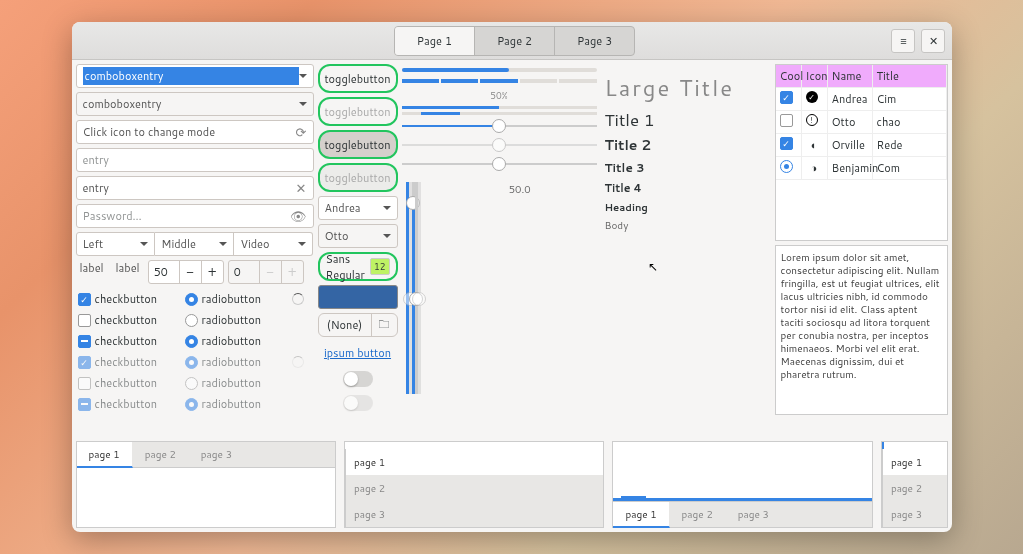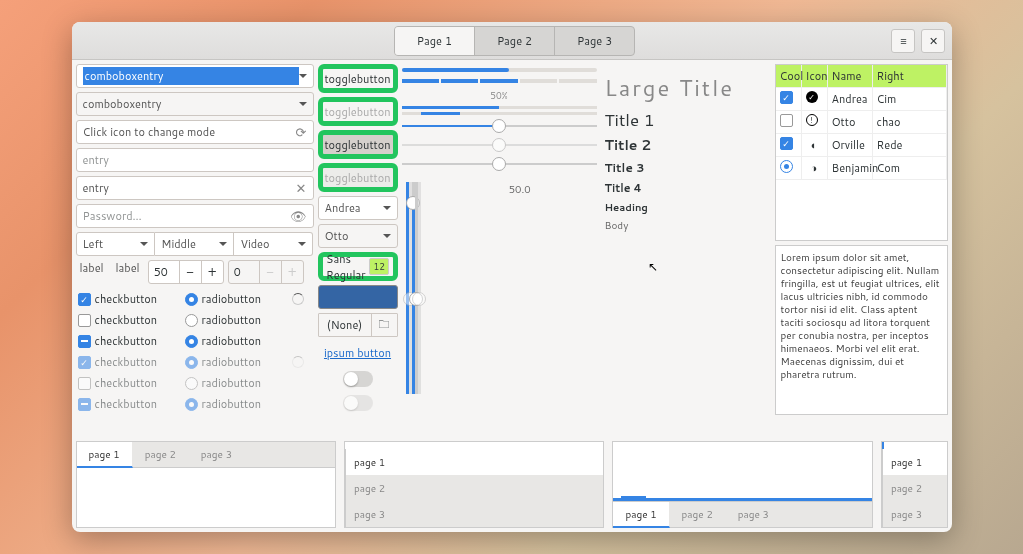--- a/index.html
+++ b/index.html
@@ -42,27 +42,27 @@
 .crow{display:flex;align-items:center;gap:4px;height:18px}
 .cbx{width:13px;height:13px;border:1px solid #999;border-radius:2px;background:#fff;display:flex;align-items:center;justify-content:center;font-size:9px;color:#fff}
 .cbx.chk{background:#3584e4;border-color:#3584e4}
 .cbx.ind{background:#3584e4;border-color:#3584e4}
 .cbx.ind:after{content:'';width:7px;height:2px;background:#fff}
 .rbx{width:13px;height:13px;border:1px solid #999;border-radius:50%;background:#fff;display:flex;align-items:center;justify-content:center}
 .rbx.on:after{content:'';width:5px;height:5px;background:#3584e4;border-radius:50%}
 .rbx.onf{background:#3584e4;border-color:#3584e4}
 .rbx.onf:after{content:'';width:5px;height:5px;background:#fff;border-radius:50%}
 .spinner{width:12px;height:12px;border:1.5px solid #ccc;border-top-color:#555;border-radius:50%}
-.tgbtn{border:5px solid #22c55e;border-radius:6px;height:29px;display:flex;align-items:center;justify-content:center;cursor:pointer;background:#f6f5f4;font-size:11px}
+.tgbtn{border:2px solid #22c55e;border-radius:12px;height:29px;display:flex;align-items:center;justify-content:center;cursor:pointer;background:#f6f5f4;font-size:11px}
 .tgbtn.disabled{color:#aaa}
 .tgbtn.active{background:#d5d0cc}
 .fontbtn{display:flex;align-items:center;padding:0 6px;gap:4px}
 .fontbtn .sz{background:#bef264;border:1px solid #ccc;border-radius:2px;padding:1px 3px;font-size:9px}
 .colorbtn{height:24px;background:#3465a4;border:1px solid #888;border-radius:3px}
-.filebtn{display:flex;height:24px;border:1px solid #cdc7c2;border-radius:1px}
+.filebtn{display:flex;height:24px;border:1px solid #cdc7c2;border-radius:6px}
 .filebtn .fl{flex:1;display:flex;align-items:center;justify-content:center}
 .filebtn .fi{width:26px;border-left:1px solid #cdc7c2;display:flex;align-items:center;justify-content:center}
 .link{color:#1b6acb;text-decoration:underline;text-align:center;padding:4px;cursor:pointer}
 .switch{width:30px;height:16px;background:#d6d5d3;border-radius:8px;position:relative;margin:2px auto}
 .switch:after{content:'';position:absolute;left:1px;top:1px;width:14px;height:14px;background:#fff;border-radius:50%;box-shadow:0 1px 2px rgba(0,0,0,.3)}
 .levelbar{height:4px;background:#e0ddd9;border-radius:2px;position:relative;margin:2px 0}
 .levelbar .fill{position:absolute;left:0;top:0;height:100%;background:#3584e4;border-radius:2px}
 .levelbar.seg{display:flex;gap:2px;background:none}
 .levelbar.seg .s{flex:1;height:4px;background:#e0ddd9}
 .levelbar.seg .s.on{background:#3584e4}
@@ -88,21 +88,21 @@
 .typog{text-align:left;padding:8px 4px;display:flex;flex-direction:column;gap:4px}
 .t-large{font-size:22px;font-weight:300;color:#888;letter-spacing:2px}
 .t-t1{font-size:17px;font-weight:400}
 .t-t2{font-size:14px;font-weight:700}
 .t-t3{font-size:12px;font-weight:700}
 .t-t4{font-size:11px;font-weight:700}
 .t-heading{font-size:10px;font-weight:700}
 .t-body{font-size:10px;color:#666}
 .table{border:1px solid #ccc;background:#fff;font-size:10px}
 .trow{display:flex;border-bottom:1px solid #eee}
-.trow.hdr{background:#bef264;font-weight:400;color:#666}
+.trow.hdr{background:#f0abfc;font-weight:400;color:#666}
 .tcell{padding:3px 4px;border-right:1px solid #eee}
 .tc-cool{width:26px;text-align:center}
 .tc-icon{width:26px;text-align:center}
 .tc-name{width:45px}
 .tc-nick{flex:1;overflow:hidden}
 .textview{background:#fff;border:1px solid #ccc;padding:5px;font-size:10px;line-height:1.3;overflow:hidden;height:170px;color:#444}
 .bottom{display:flex;gap:8px;padding:4px;height:95px}
 .nbpanel{flex:1;border:1px solid #ccc;background:#fff;display:flex;flex-direction:column}
 .nbtabs-top{display:flex;background:#e8e7e5;border-bottom:1px solid #ccc}
 .nbtab{padding:5px 12px;color:#888;border-right:1px solid #e8e7e5;cursor:pointer;font-size:10px}
@@ -350,21 +350,21 @@
         <div class="t-body">Body</div>
       </div>
     </div>
 
     <div class="col col5">
       <div class="table">
         <div class="trow hdr">
           <div class="tcell tc-cool">Cool</div>
           <div class="tcell tc-icon">Icon</div>
           <div class="tcell tc-name">Name</div>
-          <div class="tcell tc-nick">Right</div>
+          <div class="tcell tc-nick">Title</div>
         </div>
         <div class="trow">
           <div class="tcell tc-cool">
               <span class="cbx chk">✓</span>
             </div>
           <div class="tcell tc-icon">
               <span class="iconcirc" style="background:#000;color:#fff">✓</span>
             </div>
           <div class="tcell tc-name">Andrea</div>
           <div class="tcell tc-nick">Cim</div>

